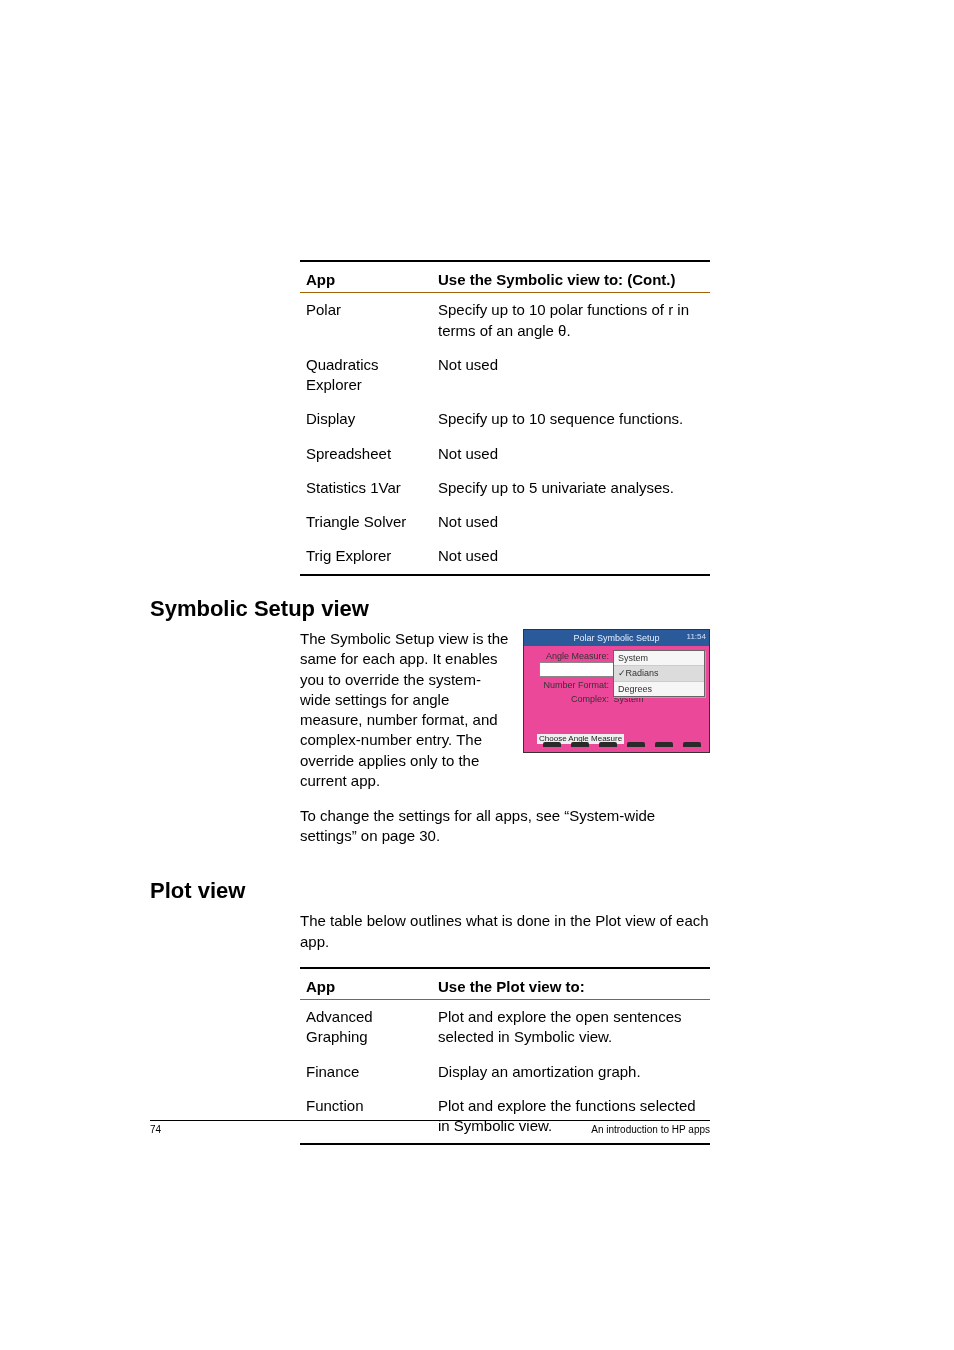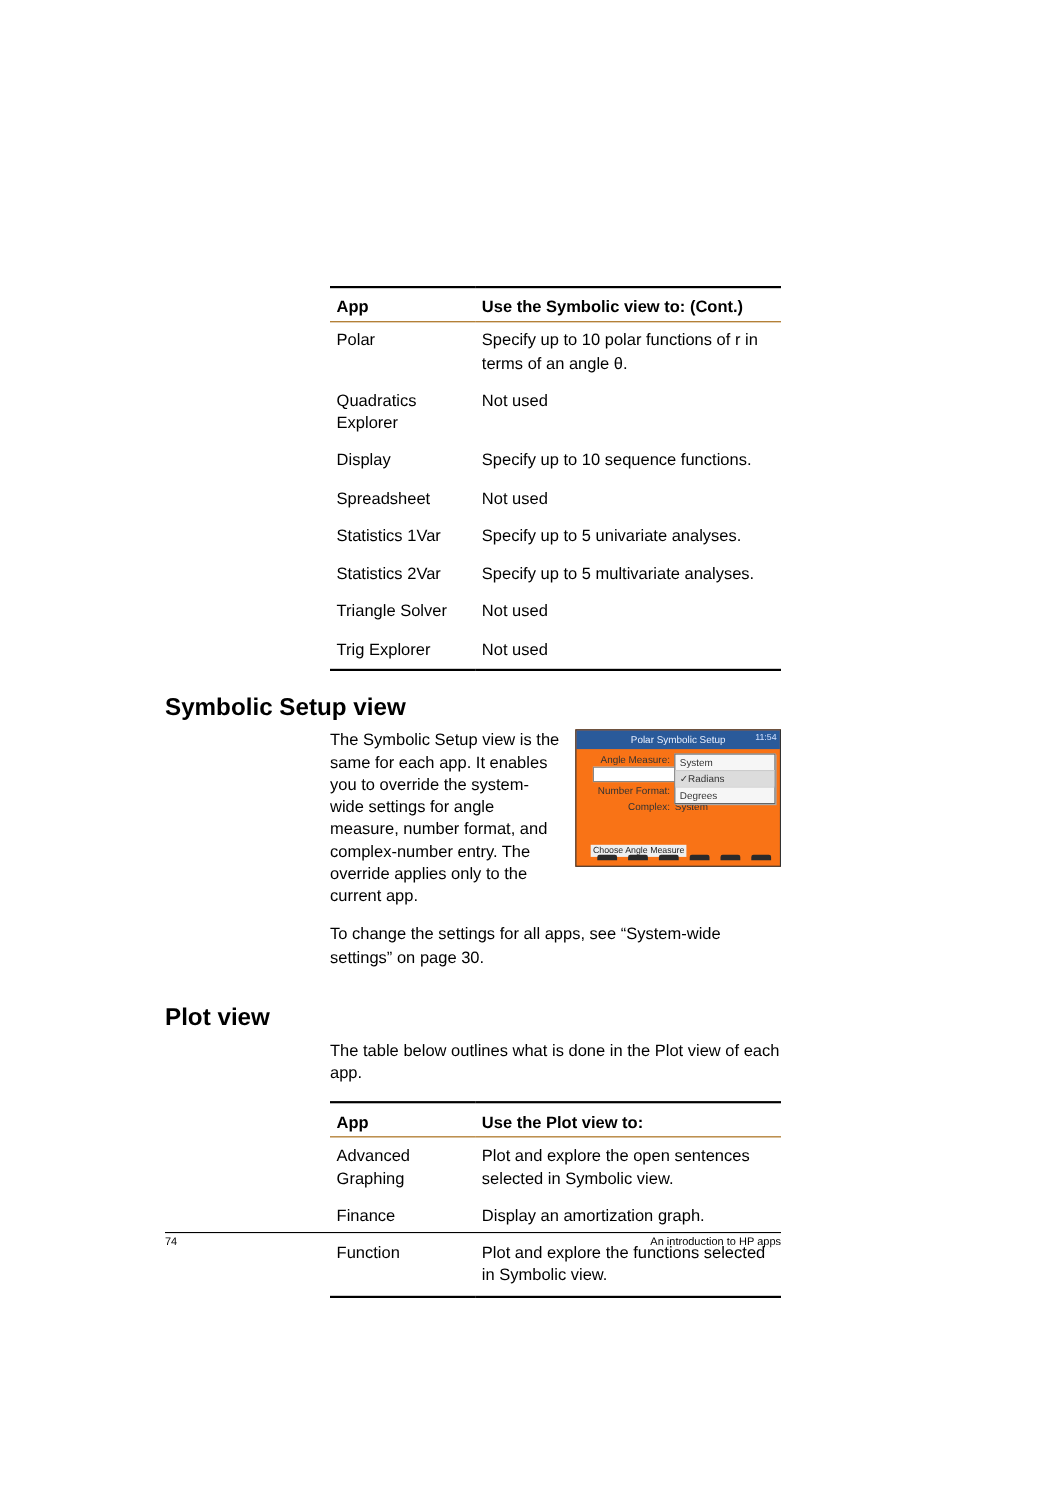--- a/index.html
+++ b/index.html
@@ -51,21 +51,21 @@
     color: #000000;
     margin: 14px 0 6px 0;
   }
   .bodytext { font-weight: 300; }
   .fig {
     float: right;
     width: 185px;
     margin-left: 12px;
     margin-bottom: 6px;
     border: 1px solid #333;
-    background: #f97316;
+    background: #ec4899;
     font-family: Arial, sans-serif;
     font-size: 9px;
     color: #333;
   }
   .fig-titlebar {
     background: #2a5a9a;
     color: #e8f0ff;
     text-align: center;
     padding: 2px 2px;
     font-size: 9px;
@@ -169,24 +169,20 @@
           </tr>
         <tr>
             <td>Spreadsheet</td>
             <td>Not used</td>
           </tr>
         <tr>
             <td>Statistics 1Var</td>
             <td>Specify up to 5 univariate analyses.</td>
           </tr>
         <tr>
-            <td>Statistics 2Var</td>
-            <td>Specify up to 5 multivariate analyses.</td>
-          </tr>
-        <tr>
             <td>Triangle Solver</td>
             <td>Not used</td>
           </tr>
         <tr class="rule-thick-bottom">
             <td>Trig Explorer</td>
             <td>Not used</td>
           </tr>
       </tbody>
     </table>
   </div>

